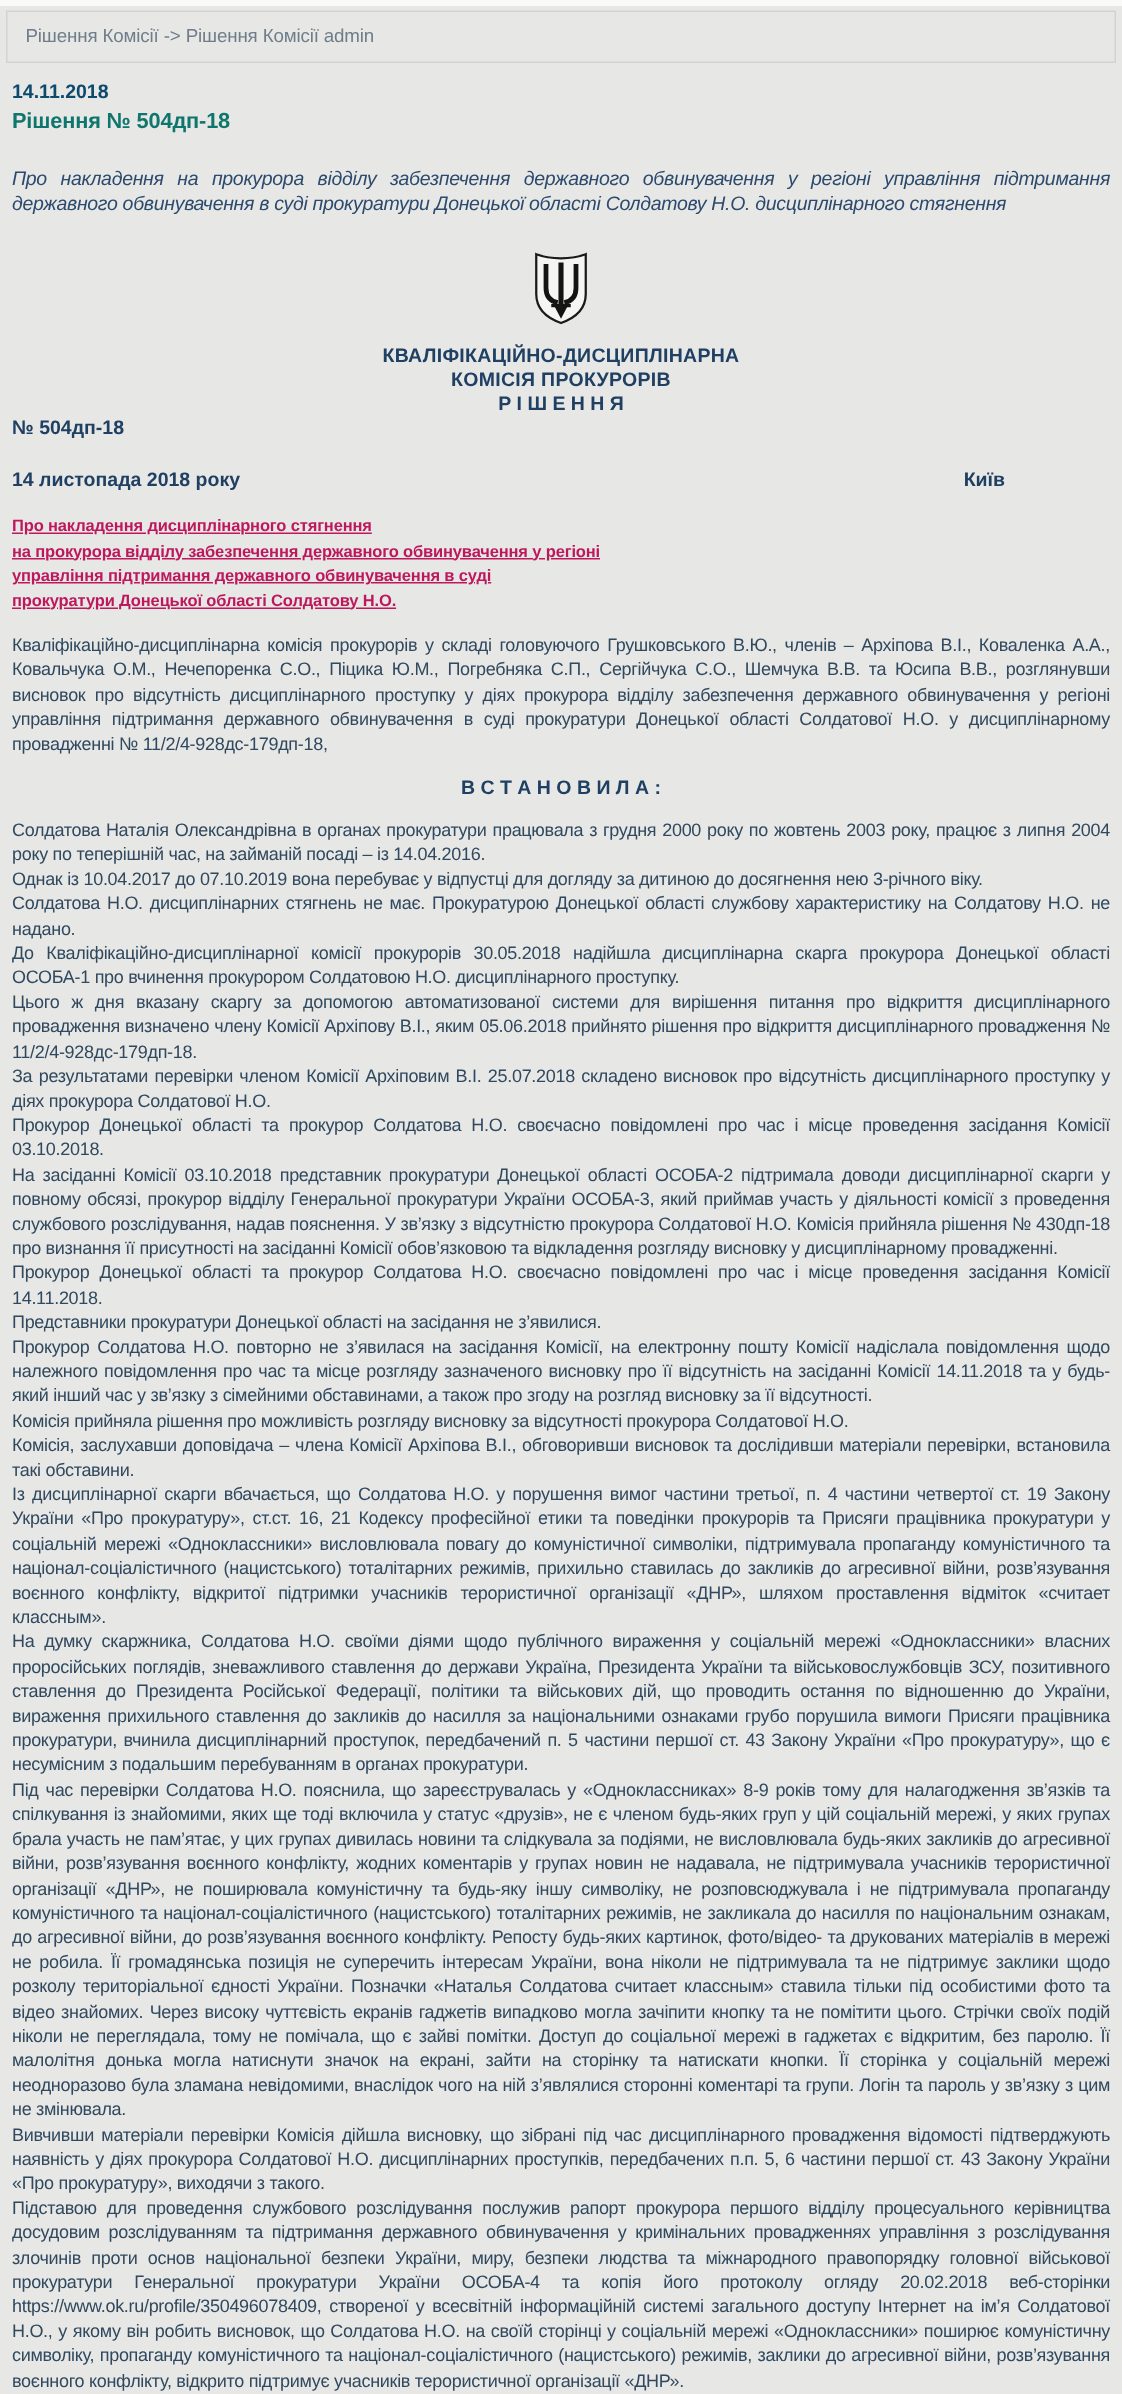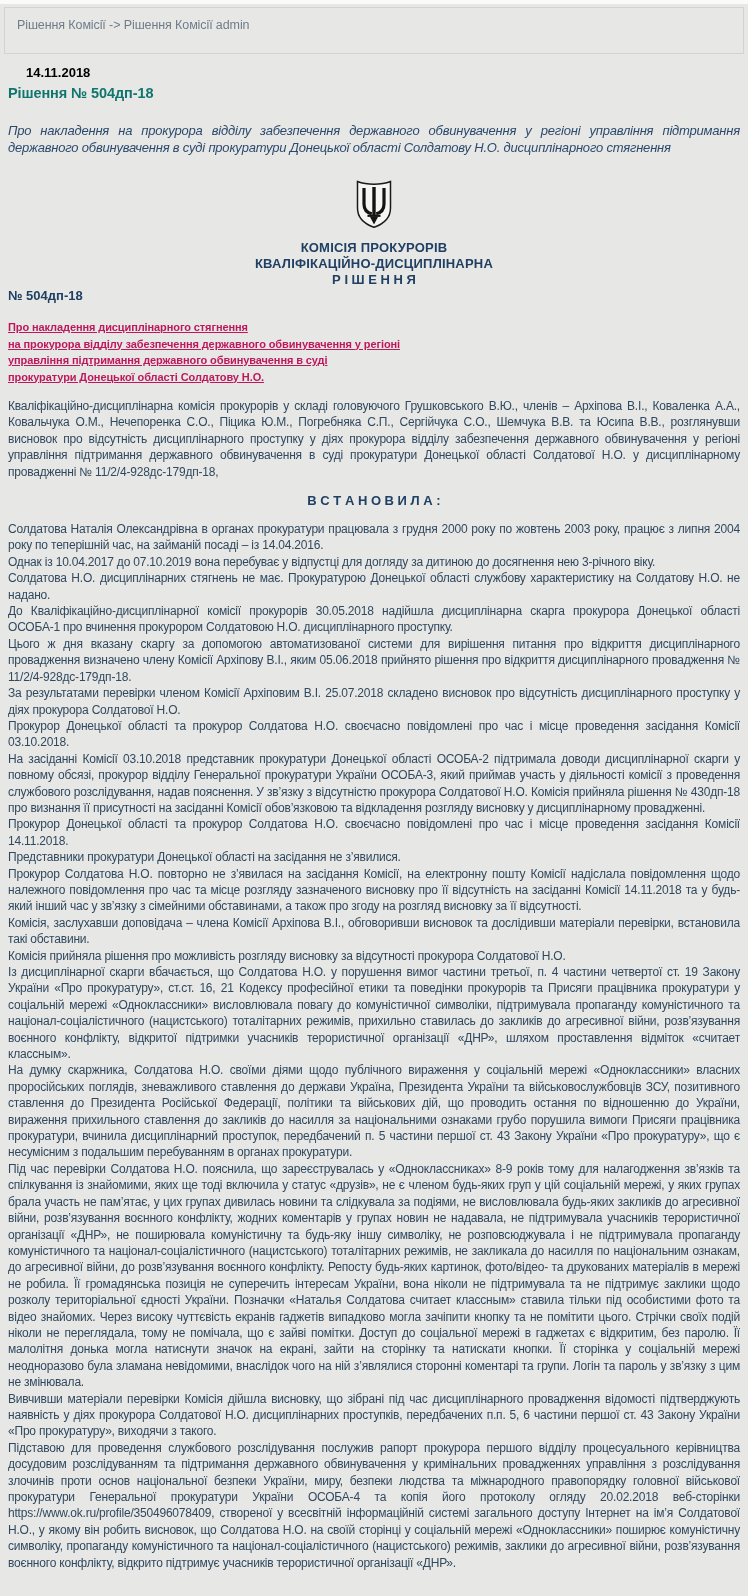--- a/index.html
+++ b/index.html
@@ -1,22 +1,22 @@
 <!DOCTYPE html>
 <html><head>
 <meta charset="utf-8">
 <style>
   html,body{margin:0;padding:0;}
   body{background:#e7e7e5;font-family:"Liberation Sans",sans-serif;}
   .page{width:748px;height:1596px;overflow:hidden;background:#e7e7e5;position:relative;}
   .top-strip{height:4px;background:#fafaf9;}
-  .breadcrumb-box{margin:3px 4px 0 4px;border:1px solid #d3d3d0;padding:7px 12px 20px 12px;}
+  .breadcrumb-box{margin:3px 4px 0 4px;border:1px solid #d3d3d0;padding:7px 12px 8px 12px;}
   .breadcrumb-text{font-size:12.5px;color:#6f7d8a;letter-spacing:-0.1px;}
   .content{padding:0 8px;}
-  .doc-date{margin-top:11px;font-weight:bold;font-size:13px;color:#000000;margin-left:18px;}
+  .doc-date{margin-top:11px;font-weight:bold;font-size:13px;color:#0c4a6e;}
   .doc-title{margin-top:5px;font-weight:bold;font-size:14.5px;color:#0f766e;letter-spacing:-0.1px;}
   .summary{margin-top:21px;font-style:italic;font-size:13px;line-height:17px;text-align:justify;color:#2b4a6d;letter-spacing:-0.2px;}
   .emblem-wrap{margin-top:23px;text-align:center;}
   .org{margin-top:7px;text-align:center;font-weight:bold;font-size:13px;line-height:16px;color:#1f3f63;letter-spacing:0.2px;}
   .decision-word{text-align:center;font-weight:bold;font-size:13px;color:#1f3f63;}
   .decision-number{text-align:left;font-weight:bold;font-size:13px;color:#1f3f63;margin-top:1px;}
   .dateline{display:flex;justify-content:space-between;margin-top:20px;font-weight:bold;font-size:13px;color:#1f3f63;}
   .dateline-city{margin-right:70px;}
   .subject{margin-top:16px;}
   .subject div{font-weight:bold;font-size:11px;line-height:16.5px;color:#be185d;letter-spacing:-0.1px;text-decoration:underline;}
@@ -47,27 +47,31 @@
           <path d="M9,9 V25 C9,30.5 12,33.8 16.8,34.8" stroke="#141414" stroke-width="3.2" fill="none"></path>
           <path d="M29,9 V25 C29,30.5 26,33.8 21.2,34.8" stroke="#141414" stroke-width="3.2" fill="none"></path>
           <path d="M19,8 V36" stroke="#141414" stroke-width="3.4" fill="none"></path>
           <path d="M12.5,36.8 H25.5" stroke="#141414" stroke-width="2.2" fill="none"></path>
           <path d="M19,45.5 L14.8,37.5 H23.2 Z" fill="#141414"></path>
         </svg>
       </span>
     </div>
 
     <div class="org">
+      <div>КВАЛІФІКАЦІЙНО-ДИСЦИПЛІНАРНА</div>
       <div>КОМІСІЯ ПРОКУРОРІВ</div>
-      <div>КВАЛІФІКАЦІЙНО-ДИСЦИПЛІНАРНА</div>
     </div>
 
     <div class="decision-word">Р І Ш Е Н Н Я</div>
     <div class="decision-number">№ 504дп-18</div>
 
+    <div class="dateline">
+      <span class="dateline-date">14 листопада 2018 року</span>
+      <span class="dateline-city">Київ</span>
+    </div>
 
     <div class="subject">
         <div>Про накладення дисциплінарного стягнення</div>
         <div>на прокурора відділу забезпечення державного обвинувачення у регіоні</div>
         <div>управління підтримання державного обвинувачення в суді</div>
         <div>прокуратури Донецької області Солдатову Н.О.</div>
       </div>
 
     <div class="intro">Кваліфікаційно-дисциплінарна комісія прокурорів у складі головуючого Грушковського В.Ю., членів – Архіпова В.І., Коваленка А.А., Ковальчука О.М., Нечепоренка С.О., Піцика Ю.М., Погребняка С.П., Сергійчука С.О., Шемчука В.В. та Юсипа В.В., розглянувши висновок про відсутність дисциплінарного проступку у діях прокурора відділу забезпечення державного обвинувачення у регіоні управління підтримання державного обвинувачення в суді прокуратури Донецької області Солдатової Н.О. у дисциплінарному провадженні № 11/2/4-928дс-179дп-18,</div>
 
@@ -78,22 +82,22 @@
         <div>Однак із 10.04.2017 до 07.10.2019 вона перебуває у відпустці для догляду за дитиною до досягнення нею 3-річного віку.</div>
         <div>Солдатова Н.О. дисциплінарних стягнень не має. Прокуратурою Донецької області службову характеристику на Солдатову Н.О. не надано.</div>
         <div>До Кваліфікаційно-дисциплінарної комісії прокурорів 30.05.2018 надійшла дисциплінарна скарга прокурора Донецької області ОСОБА-1 про вчинення прокурором Солдатовою Н.О. дисциплінарного проступку.</div>
         <div>Цього ж дня вказану скаргу за допомогою автоматизованої системи для вирішення питання про відкриття дисциплінарного провадження визначено члену Комісії Архіпову В.І., яким 05.06.2018 прийнято рішення про відкриття дисциплінарного провадження № 11/2/4-928дс-179дп-18.</div>
         <div>За результатами перевірки членом Комісії Архіповим В.І. 25.07.2018 складено висновок про відсутність дисциплінарного проступку у діях прокурора Солдатової Н.О.</div>
         <div>Прокурор Донецької області та прокурор Солдатова Н.О. своєчасно повідомлені про час і місце проведення засідання Комісії 03.10.2018.</div>
         <div>На засіданні Комісії 03.10.2018 представник прокуратури Донецької області ОСОБА-2 підтримала доводи дисциплінарної скарги у повному обсязі, прокурор відділу Генеральної прокуратури України ОСОБА-3, який приймав участь у діяльності комісії з проведення службового розслідування, надав пояснення. У зв’язку з відсутністю прокурора Солдатової Н.О. Комісія прийняла рішення №  430дп-18 про визнання її присутності на засіданні Комісії обов’язковою та відкладення розгляду висновку у дисциплінарному провадженні.</div>
         <div>Прокурор Донецької області та прокурор Солдатова Н.О. своєчасно повідомлені про час і місце проведення засідання Комісії 14.11.2018.</div>
         <div>Представники прокуратури Донецької області на засідання не з’явилися.</div>
         <div>Прокурор Солдатова Н.О. повторно не з’явилася на засідання Комісії, на електронну пошту Комісії надіслала повідомлення щодо належного повідомлення про час та місце розгляду зазначеного висновку про її відсутність на засіданні Комісії 14.11.2018 та у будь-який інший час у зв’язку з сімейними обставинами, а також про згоду на розгляд висновку за її відсутності.</div>
+        <div>Комісія прийняла рішення про можливість розгляду висновку за відсутності прокурора Солдатової Н.О.</div>
         <div>Комісія, заслухавши доповідача – члена Комісії Архіпова В.І., обговоривши висновок та дослідивши матеріали перевірки, встановила такі обставини.</div>
-        <div>Комісія прийняла рішення про можливість розгляду висновку за відсутності прокурора Солдатової Н.О.</div>
         <div>Із дисциплінарної скарги вбачається, що Солдатова Н.О. у порушення вимог частини третьої, п. 4 частини четвертої ст. 19 Закону України «Про прокуратуру», ст.ст. 16, 21 Кодексу професійної етики та поведінки прокурорів та Присяги працівника прокуратури у соціальній мережі «Одноклассники» висловлювала повагу до комуністичної символіки, підтримувала пропаганду комуністичного та націонал-соціалістичного (нацистського) тоталітарних режимів, прихильно ставилась до закликів до агресивної війни, розв’язування воєнного конфлікту, відкритої підтримки учасників терористичної організації «ДНР», шляхом проставлення відміток «считает классным».</div>
         <div>На думку скаржника, Солдатова Н.О. своїми діями щодо публічного вираження у соціальній мережі «Одноклассники» власних проросійських поглядів, зневажливого ставлення до держави Україна, Президента України та військовослужбовців ЗСУ, позитивного ставлення до Президента Російської Федерації, політики та військових дій, що проводить остання по відношенню до України, вираження прихильного ставлення до закликів до насилля за національними ознаками грубо порушила вимоги Присяги працівника прокуратури, вчинила дисциплінарний проступок, передбачений п. 5 частини першої ст. 43 Закону України «Про прокуратуру», що є несумісним з подальшим перебуванням в органах прокуратури.</div>
         <div>Під час перевірки Солдатова Н.О. пояснила, що зареєструвалась у «Одноклассниках» 8-9 років тому для налагодження зв’язків та спілкування із знайомими, яких ще тоді включила у статус «друзів», не є членом будь-яких груп у цій соціальній мережі, у яких групах брала участь не пам’ятає, у цих групах дивилась новини та слідкувала за подіями, не висловлювала будь-яких закликів до агресивної війни, розв’язування воєнного конфлікту, жодних коментарів у групах новин не надавала, не підтримувала учасників терористичної організації «ДНР», не поширювала комуністичну та будь-яку іншу символіку, не розповсюджувала і не підтримувала пропаганду комуністичного та націонал-соціалістичного (нацистського) тоталітарних режимів, не закликала до насилля по національним ознакам, до агресивної війни, до розв’язування воєнного конфлікту. Репосту будь-яких картинок, фото/відео- та друкованих матеріалів в мережі не робила. Її громадянська позиція не суперечить інтересам України, вона ніколи не підтримувала та не підтримує заклики щодо розколу територіальної єдності України. Позначки «Наталья Солдатова считает классным» ставила тільки під особистими фото та відео знайомих. Через високу чуттєвість екранів гаджетів випадково могла зачіпити кнопку та не помітити цього. Стрічки своїх подій ніколи не переглядала, тому не помічала, що є зайві помітки. Доступ до соціальної мережі в гаджетах є відкритим, без паролю. Її малолітня донька могла натиснути значок на екрані, зайти на сторінку та натискати кнопки. Її сторінка у соціальній мережі неодноразово була зламана невідомими, внаслідок чого на ній з’являлися сторонні коментарі та групи. Логін та пароль у зв’язку з цим не змінювала.</div>
         <div>Вивчивши матеріали перевірки Комісія дійшла висновку, що зібрані під час дисциплінарного провадження відомості підтверджують наявність у діях прокурора Солдатової Н.О. дисциплінарних проступків, передбачених п.п. 5, 6 частини першої ст. 43 Закону України «Про прокуратуру», виходячи з такого.</div>
         <div>Підставою для проведення службового розслідування послужив рапорт прокурора першого відділу процесуального керівництва досудовим розслідуванням та підтримання державного обвинувачення у кримінальних провадженнях управління з розслідування злочинів проти основ національної безпеки України, миру, безпеки людства та міжнародного правопорядку головної військової прокуратури Генеральної прокуратури України  ОСОБА-4 та копія його протоколу огляду 20.02.2018 веб-сторінки https://www.ok.ru/profile/350496078409, створеної у всесвітній інформаційній системі загального доступу Інтернет на ім’я Солдатової Н.О., у якому він робить висновок, що Солдатова Н.О. на своїй сторінці у соціальній мережі «Одноклассники» поширює комуністичну символіку, пропаганду комуністичного та націонал-соціалістичного (нацистського) режимів, заклики до агресивної війни, розв’язування воєнного конфлікту, відкрито підтримує учасників терористичної організації «ДНР».</div>
       </div>
   </div>
 </div>
 
 </body></html>

